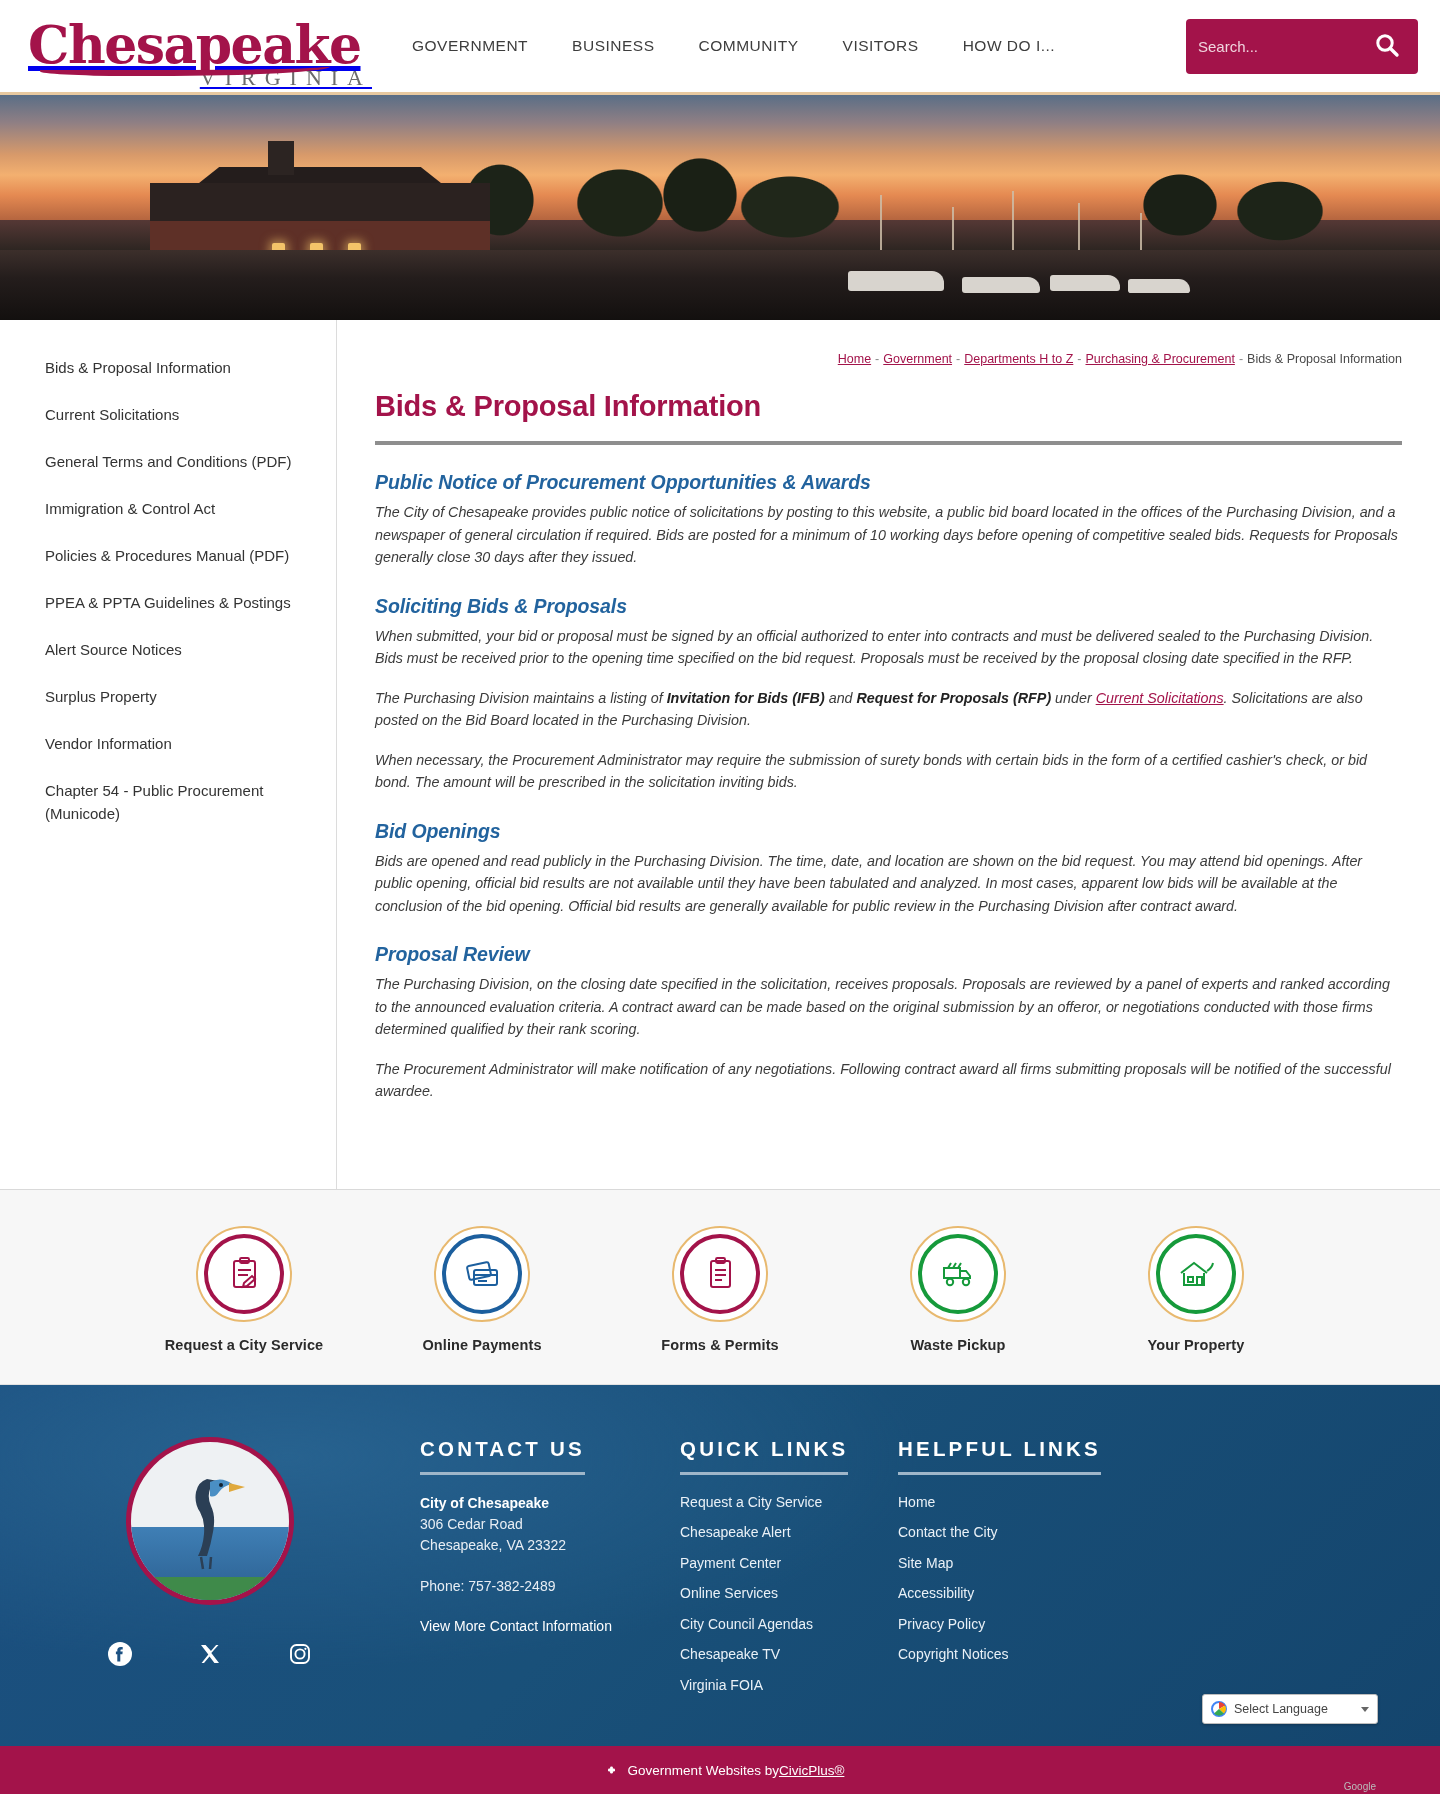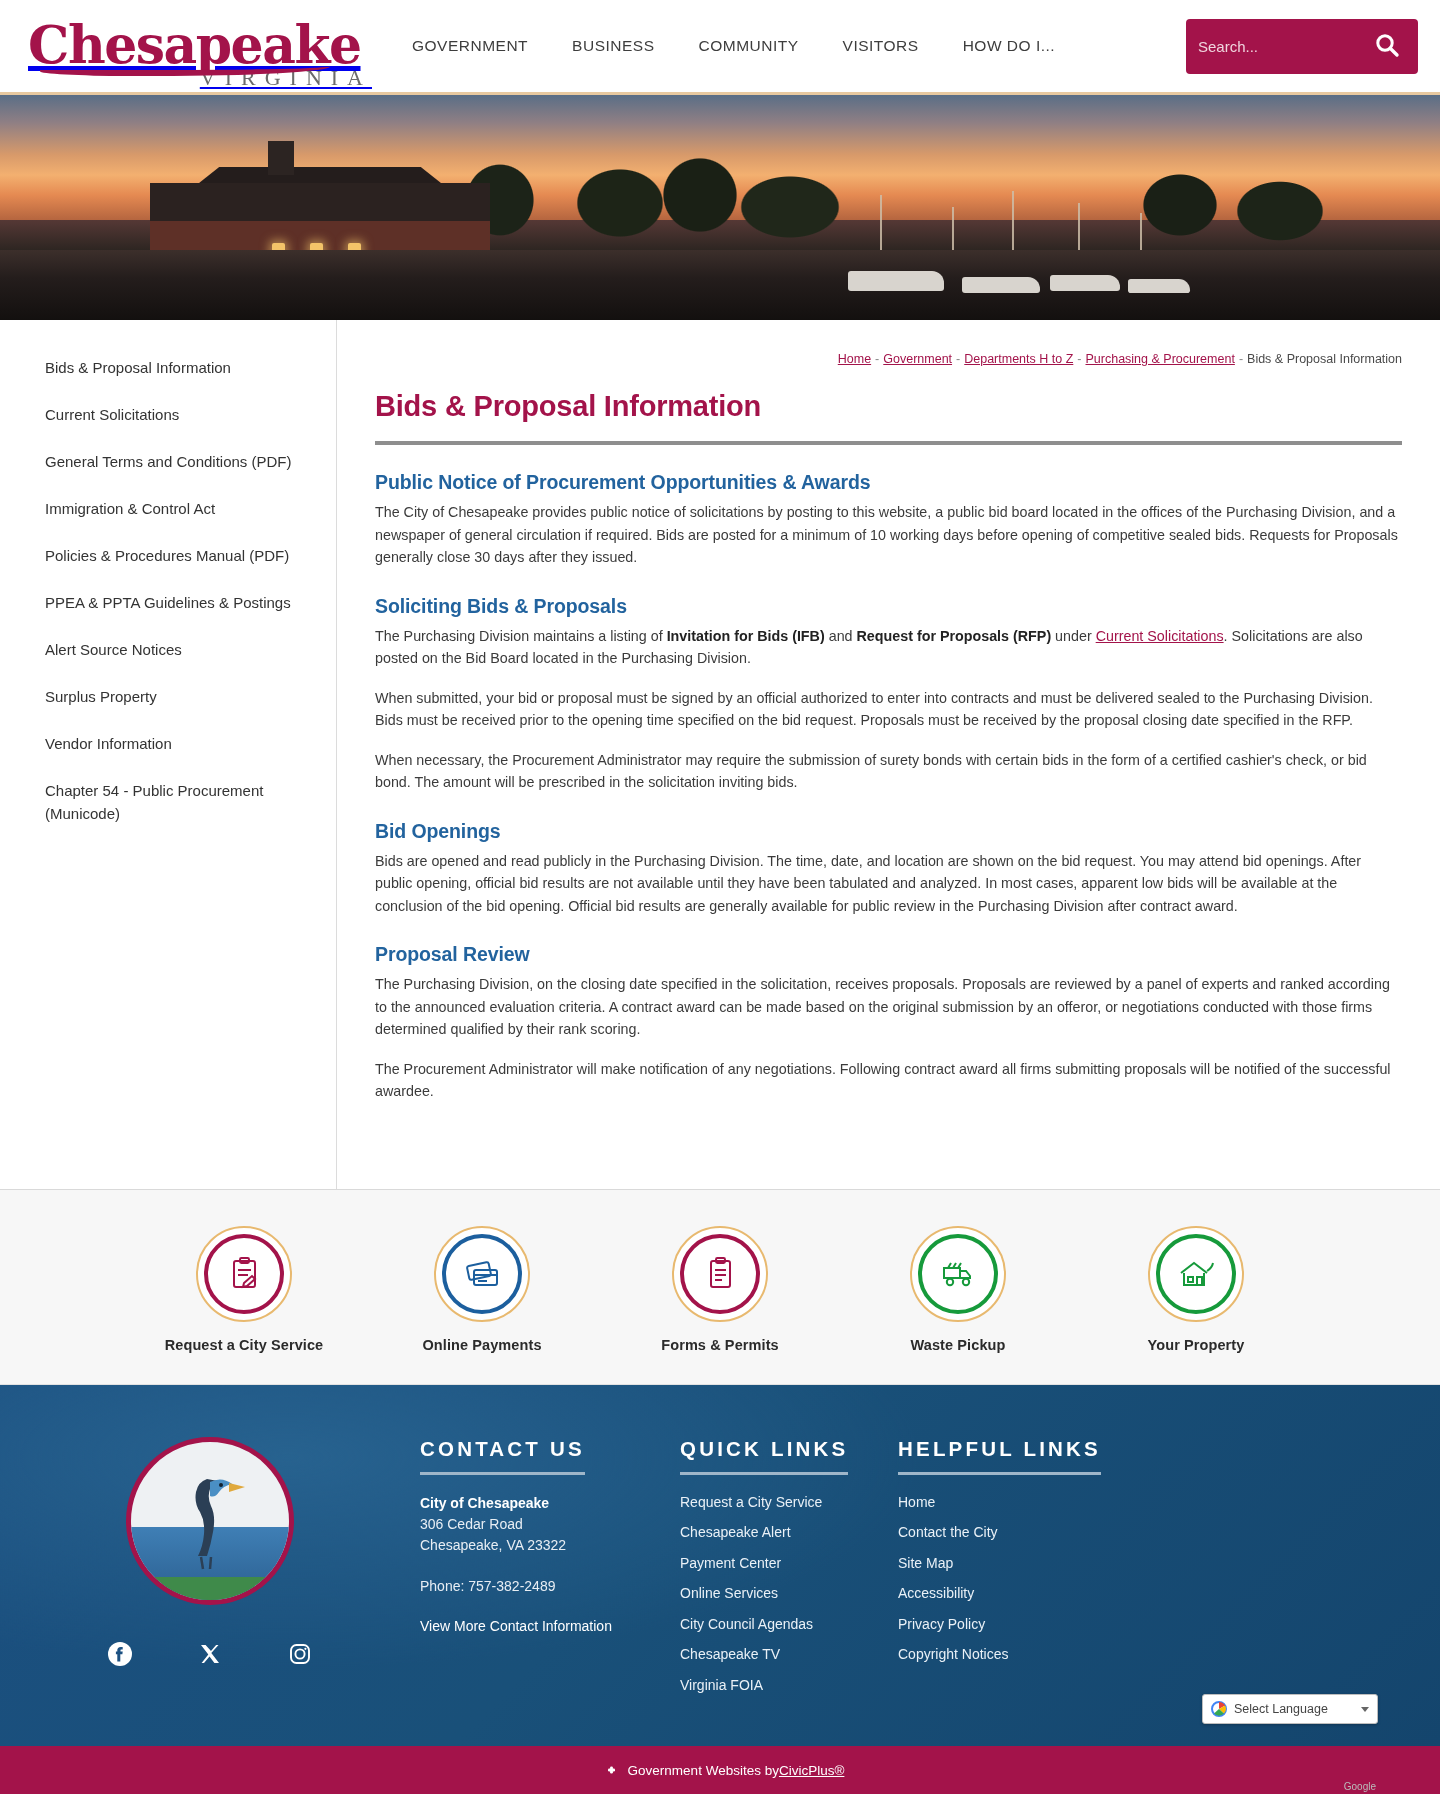--- a/index.html
+++ b/index.html
@@ -202,21 +202,21 @@
     margin-bottom: 26px;
     width: 100%;
   }
   h2.sec-title {
     font-size: 19.5px;
     color: #22639e;
     font-weight: bold;
     margin-bottom: 7px;
     letter-spacing: -0.1px;
   }
-  .sec { margin-bottom: 26px; }
+  .sec { margin-bottom: 26px; font-style: italic; }
   .sec p {
     font-size: 14.3px;
     line-height: 22.5px;
     color: #3b3b3b;
     margin-bottom: 17px;
   }
   .sec p:last-child { margin-bottom: 0; }
   .sec p b { font-weight: bold; color: #222; }
   .sec p a { color: #a3134a; text-decoration: underline; }
 
@@ -456,22 +456,22 @@
     <h1 class="page-title">Bids &amp; Proposal Information</h1>
     <div class="rule"></div>
 
     <section class="sec">
       <h2 class="sec-title">Public Notice of Procurement Opportunities &amp; Awards</h2>
       <p>The City of Chesapeake provides public notice of solicitations by posting to this website, a public bid board located in the offices of the Purchasing Division, and a newspaper of general circulation if required. Bids are posted for a minimum of 10 working days before opening of competitive sealed bids. Requests for Proposals generally close 30 days after they issued.</p>
     </section>
 
     <section class="sec">
       <h2 class="sec-title">Soliciting Bids &amp; Proposals</h2>
+      <p>When submitted, your bid or proposal must be signed by an official authorized to enter into contracts and must be delivered sealed to the Purchasing Division. Bids must be received prior to the opening time specified on the bid request. Proposals must be received by the proposal closing date specified in the RFP.</p>
       <p><span>The Purchasing Division maintains a listing of </span><b>Invitation for Bids (IFB)</b><span> and </span><b>Request for Proposals (RFP)</b><span> under </span><a href="#">Current Solicitations</a><span>. Solicitations are also posted on the Bid Board located in the Purchasing Division.</span></p>
-      <p>When submitted, your bid or proposal must be signed by an official authorized to enter into contracts and must be delivered sealed to the Purchasing Division. Bids must be received prior to the opening time specified on the bid request. Proposals must be received by the proposal closing date specified in the RFP.</p>
       <p>When necessary, the Procurement Administrator may require the submission of surety bonds with certain bids in the form of a certified cashier's check, or bid bond. The amount will be prescribed in the solicitation inviting bids.</p>
     </section>
 
     <section class="sec">
       <h2 class="sec-title">Bid Openings</h2>
       <p>Bids are opened and read publicly in the Purchasing Division. The time, date, and location are shown on the bid request. You may attend bid openings. After public opening, official bid results are not available until they have been tabulated and analyzed. In most cases, apparent low bids will be available at the conclusion of the bid opening. Official bid results are generally available for public review in the Purchasing Division after contract award.</p>
     </section>
 
     <section class="sec">
       <h2 class="sec-title">Proposal Review</h2>

